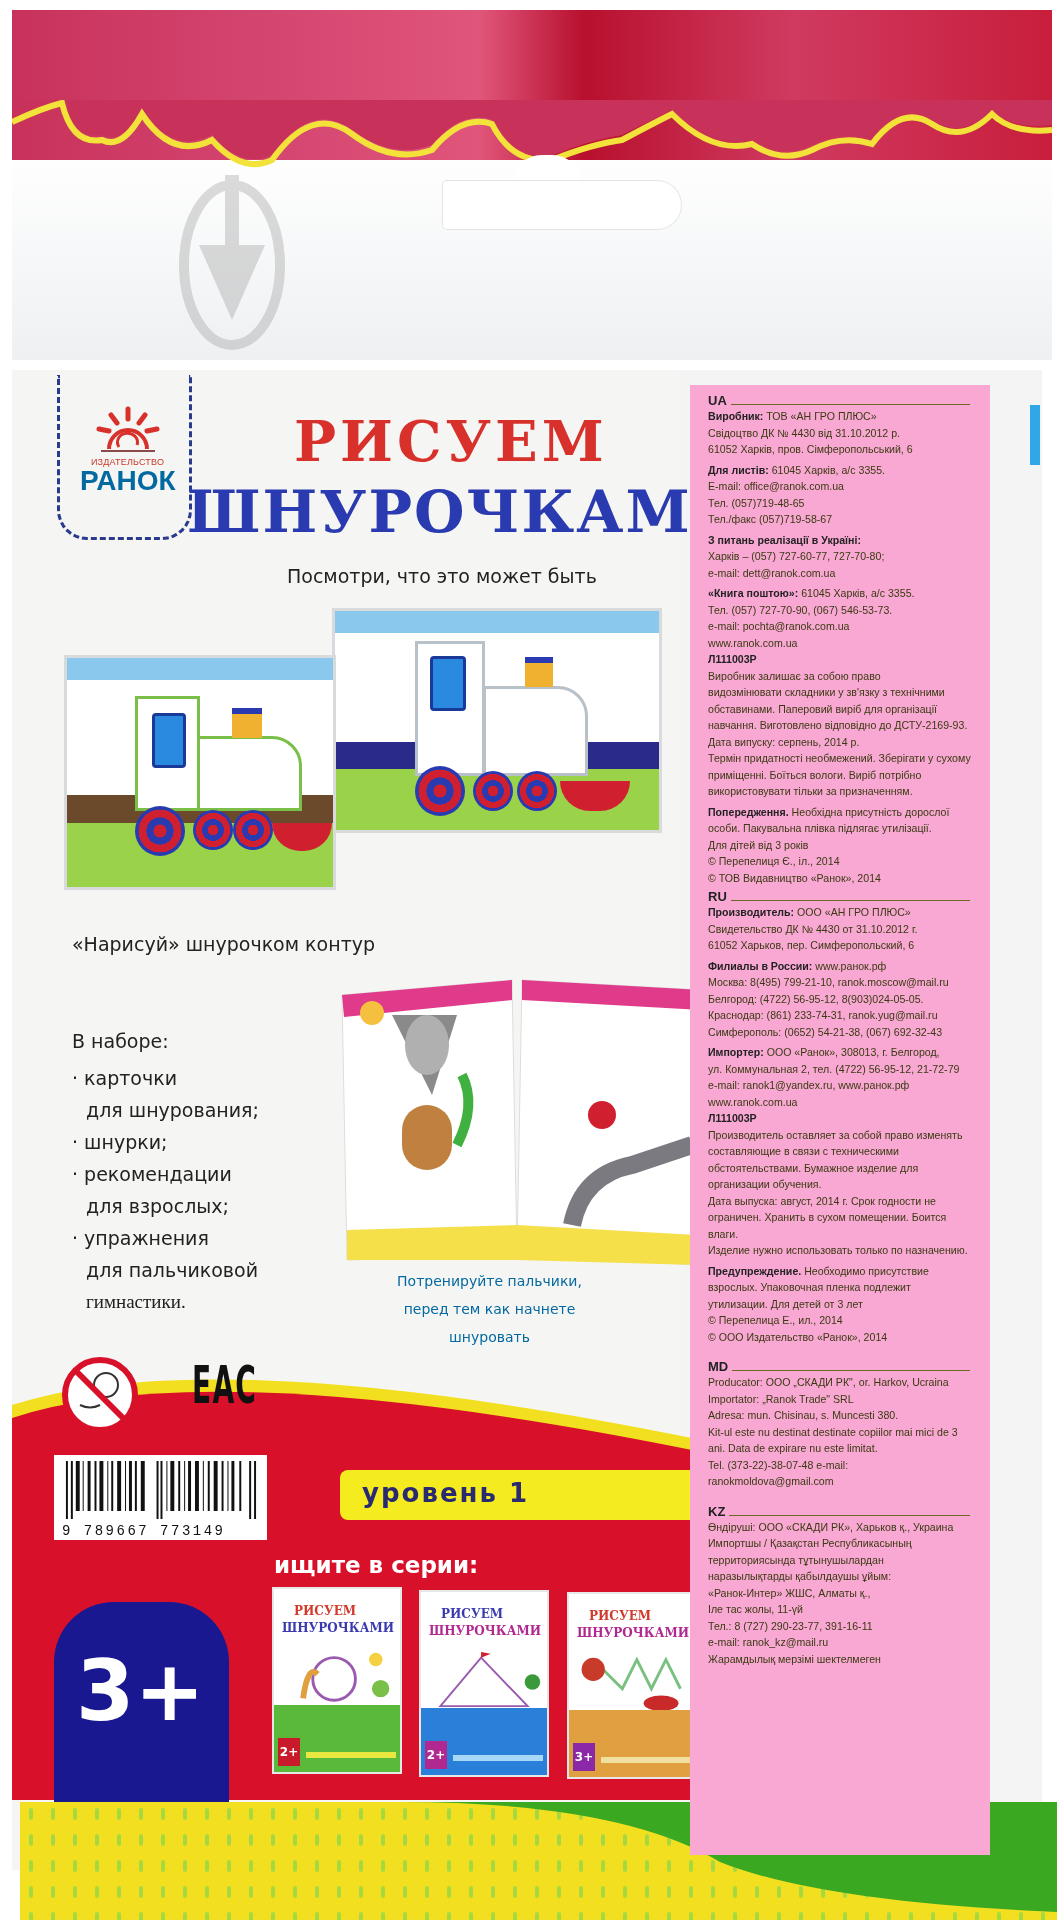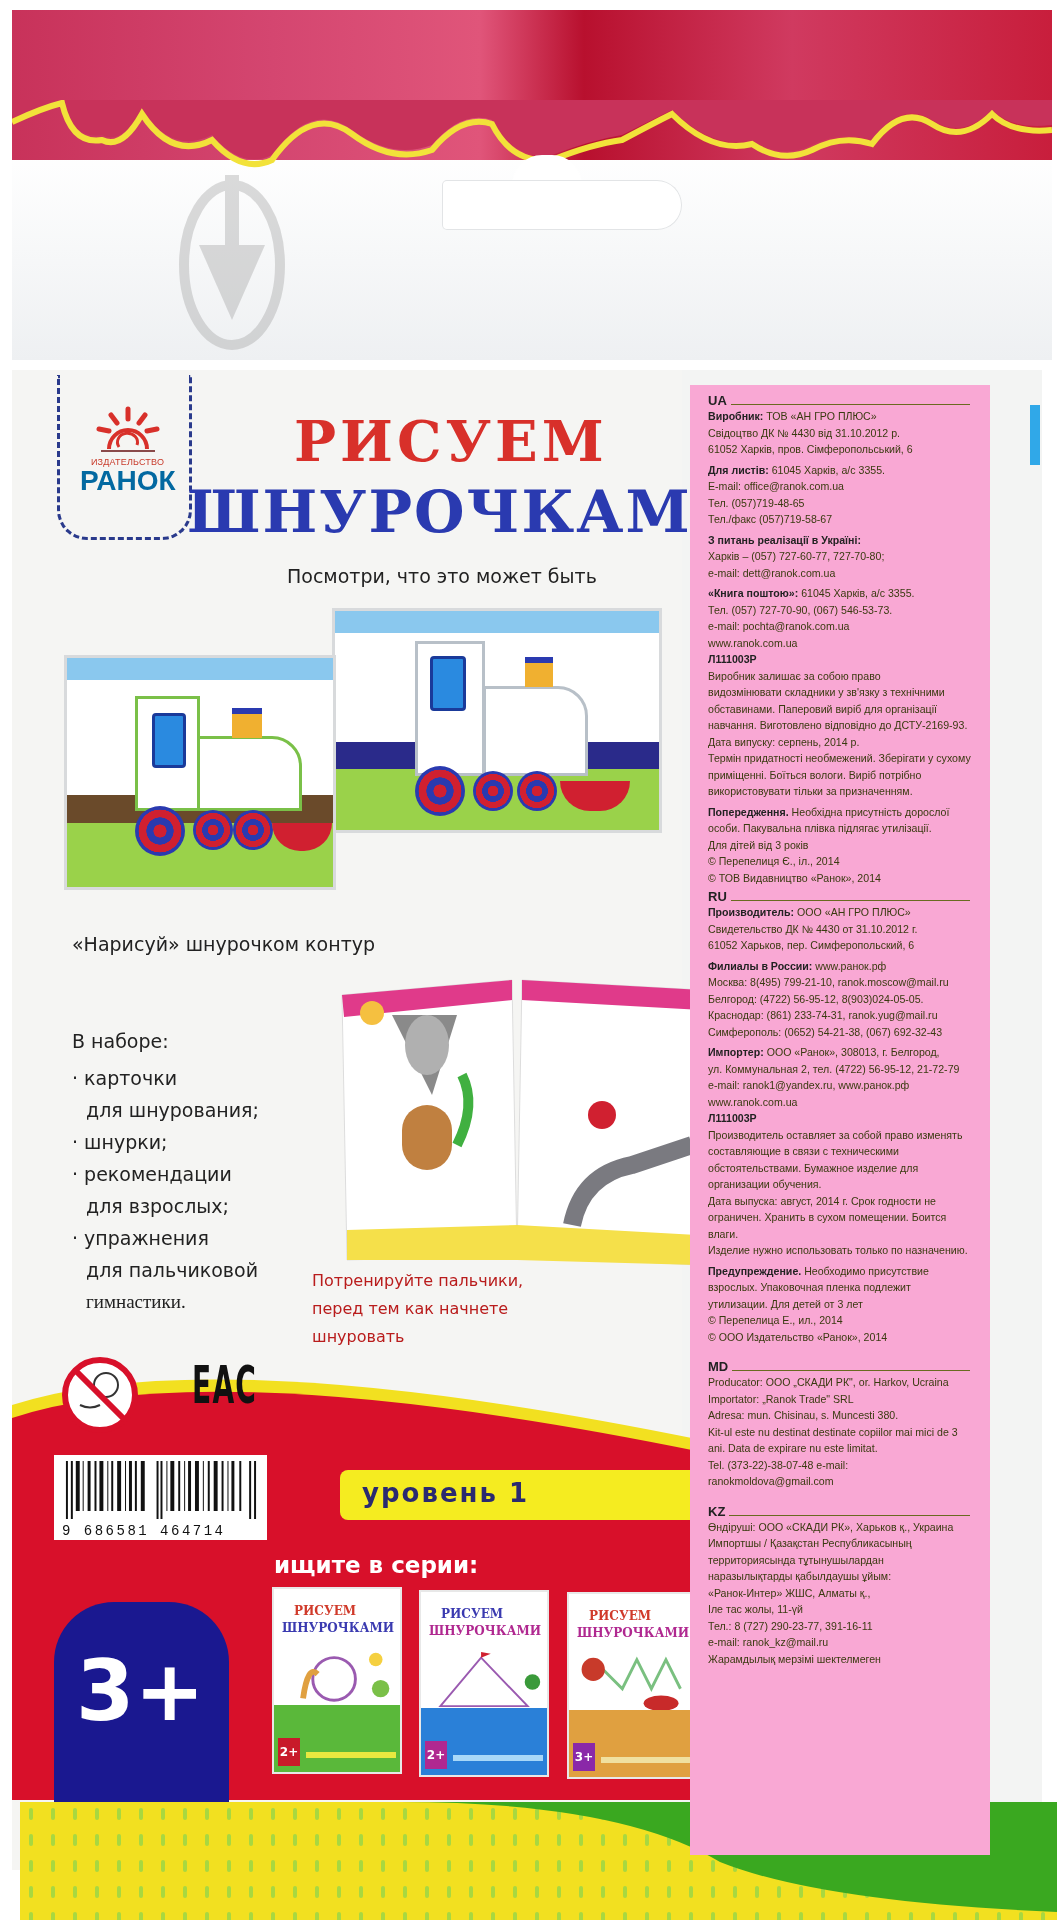--- a/index.html
+++ b/index.html
@@ -45,21 +45,21 @@
   .ill .wheel { position: absolute; border-radius: 50%; background: radial-gradient(circle, #d02030 0 18%, #2a3ab0 19% 38%, #d02030 39% 60%, #2a3ab0 61% 75%, #d02030 76%); }
   .ill .cow { position: absolute; background: #d02030; border-radius: 0 0 40px 40px; }
 
   .caption1 { position: absolute; left: 60px; top: 563px; font-size: 19px; color: #222; }
 
   .kit-title { position: absolute; left: 60px; top: 660px; font-size: 19px; color: #222; }
   .kit-list { position: absolute; left: 60px; top: 692px; list-style: none; }
   .kit-list li { font-size: 19px; color: #222; line-height: 32px; }
 
   .book { position: absolute; left: 320px; top: 605px; width: 380px; height: 300px; }
-  .caption2 { position: absolute; left: 300px; top: 897px; width: 355px; text-align: left; font-size: 16px; color: #b91c1c; line-height: 28px; }
+  .caption2 { position: absolute; left: 300px; top: 897px; width: 355px; text-align: center; font-size: 14px; color: #0369a1; line-height: 28px; }
 
   
   .red-panel { position: absolute; left: 0; top: 960px; width: 690px; height: 470px; }
   .no-kids-icon { position: absolute; left: 48px; top: 985px; width: 80px; height: 80px; }
   .eac { position: absolute; left: 180px; top: 985px; font-family: "DejaVu Sans Condensed", "DejaVu Sans", sans-serif;
     font-size: 52px; font-weight: bold; color: #111; transform: scaleX(0.6); transform-origin: left; letter-spacing: 2px; }
   .barcode { position: absolute; left: 42px; top: 1085px; width: 213px; height: 85px; background: #fff; padding: 6px 8px 0 8px; }
   .barcode-bars { width: 100%; height: 58px; }
   .barcode-num { font-family: "Liberation Mono", monospace; font-size: 14px; color: #111; letter-spacing: 2.5px; }
   .level { position: absolute; left: 328px; top: 1100px; width: 370px; height: 50px; background: #f5ec20; border-radius: 8px 0 0 8px; }
@@ -238,21 +238,21 @@
           <rect x="148" y="0" width="2" height="50"></rect>
         <rect x="154" y="0" width="4" height="50"></rect>
           <rect x="162" y="0" width="2" height="50"></rect>
         <rect x="168" y="0" width="1" height="50"></rect>
           <rect x="172" y="0" width="3" height="50"></rect>
         <rect x="180" y="0" width="2" height="50"></rect>
           <rect x="190" y="0" width="2" height="58"></rect>
         <rect x="195" y="0" width="2" height="58"></rect>
       </g>
     </svg>
-    <div class="barcode-num">9 686581 464714</div>
+    <div class="barcode-num">9 789667 773149</div>
   </div>
 
   <div class="level">
     <span>уровень 1</span>
   </div>
 
   <div class="series-label">ищите в серии:</div>
 
   <div class="age-badge">
     <span>3+</span>

